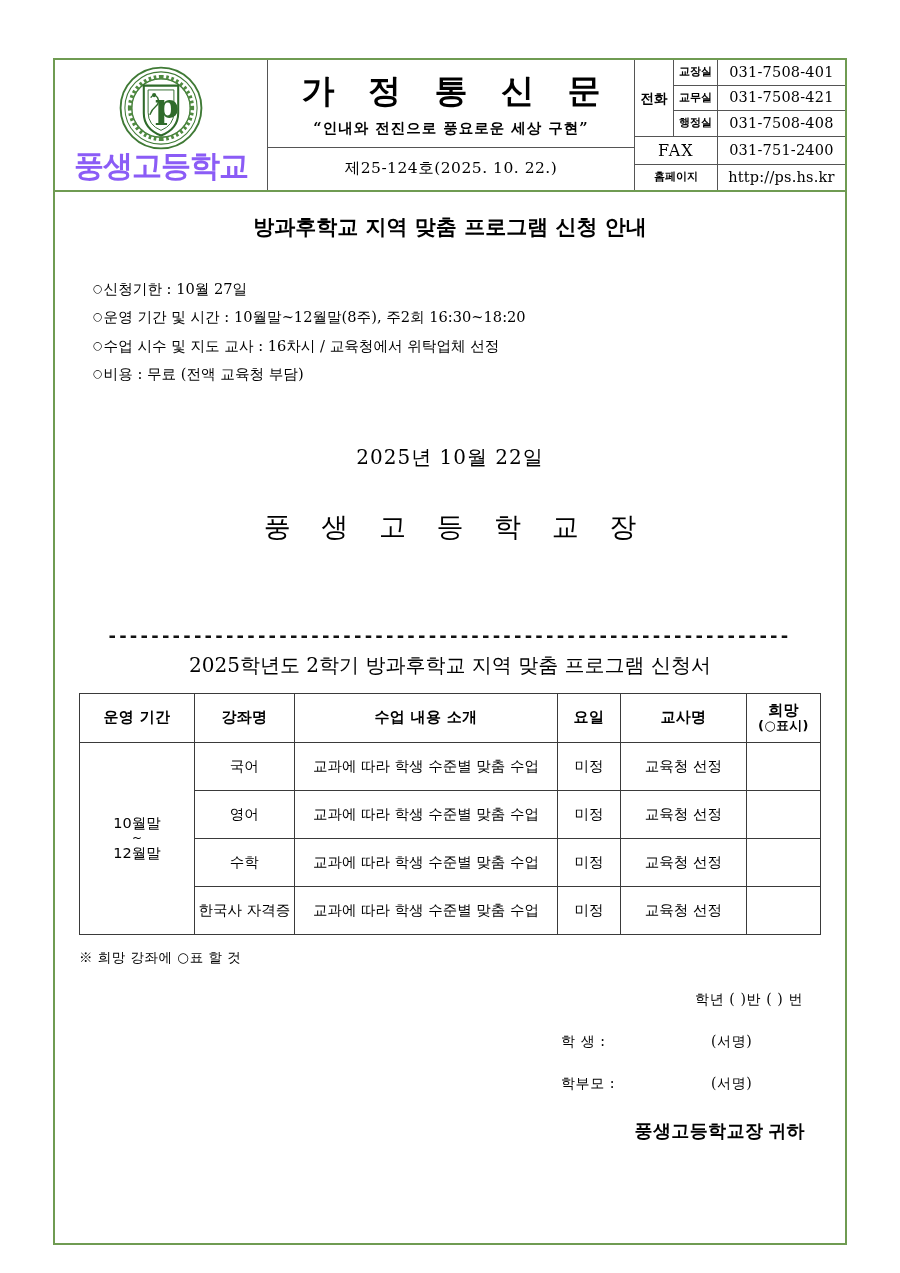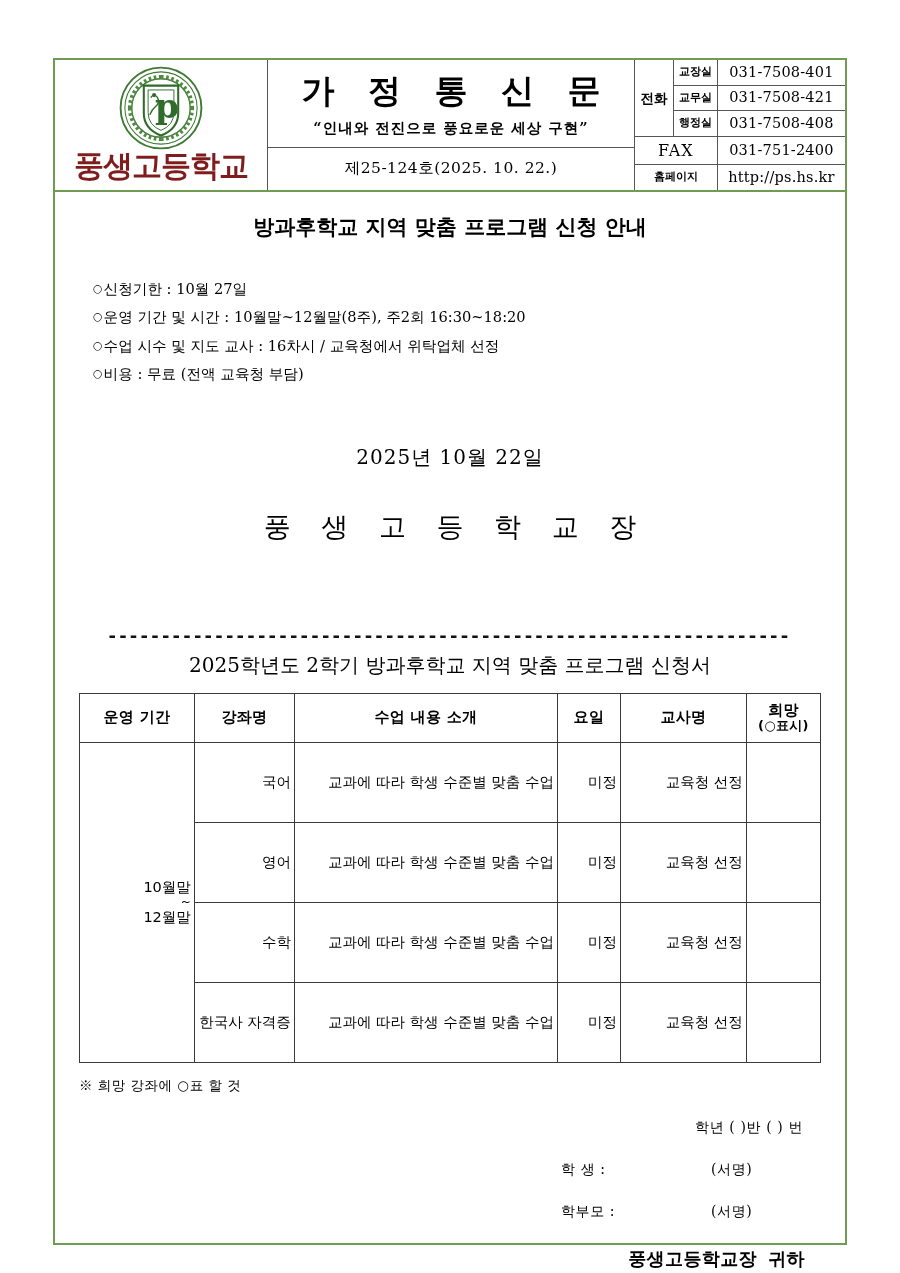--- a/index.html
+++ b/index.html
@@ -51,21 +51,21 @@
   .emblem {
     width: 86px;
     height: 86px;
     position: relative;
     margin-bottom: 0px;
   }
   .school-name {
     font-family: "DejaVu Sans", "Liberation Sans", sans-serif;
     font-size: 30px;
     font-weight: bold;
-    color: #7f1d1d;
+    color: #8b5cf6;
     letter-spacing: -1px;
     line-height: 1;
     white-space: nowrap;
   }
 
   .masthead-center {
     flex: 1 1 auto;
     border-right: 1.5px solid #555;
     box-sizing: border-box;
     display: flex;
@@ -254,22 +254,21 @@
     font-weight: bold;
     line-height: 1.15;
   }
   table.app-table th .main-l {
     display: block;
     line-height: 1.15;
   }
   table.app-table td {
     font-size: 14.5px;
     height: 43px;
-    padding: 18px 3px;
-    text-align: right;
+    padding: 2px 3px;
   }
   td.period-cell {
     font-size: 14.5px;
     line-height: 1.25;
     font-weight: normal;
   }
   td.period-cell .tilde { display: block; font-size: 12px; line-height: 1; }
   td.period-cell .pl { display: block; }
 
   
@@ -289,21 +288,21 @@
     justify-content: flex-end;
     margin-bottom: 19px;
     letter-spacing: 0.6px;
     margin-top: 24px;
   }
   .sig-grade { padding-right: 18px; }
   .sig-label { width: 150px; text-align: left; }
   .sig-paren { width: 110px; text-align: left; }
   .sig-final {
     text-align: right;
-    font-family: Liberation Mono, monospace;
+    font-family: Liberation Serif, serif;
     font-size: 18px;
     font-weight: bold;
     margin-top: 26px;
     padding-right: 16px;
     letter-spacing: 0.4px;
   }
 </style>
 </head>
 <body>
 

